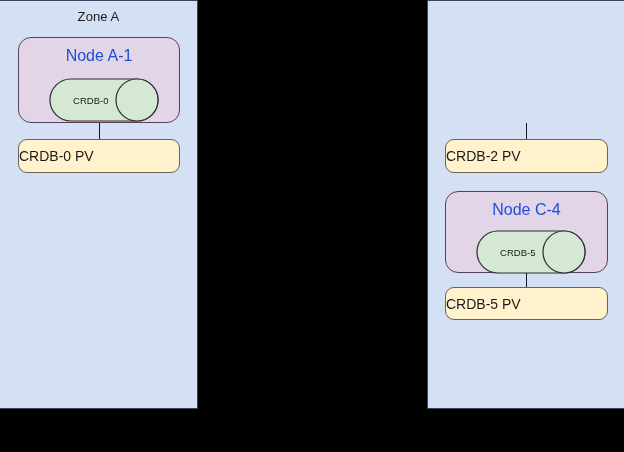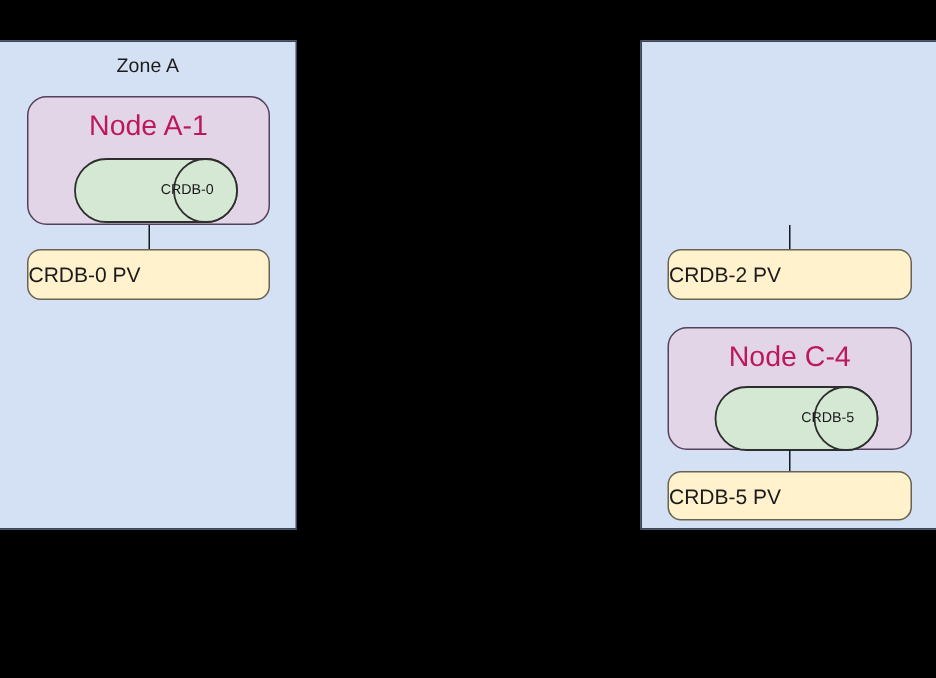--- a/index.html
+++ b/index.html
@@ -15,25 +15,24 @@
   }
   #canvas {
     position: relative;
     width: 624px;
     height: 452px;
     background: #000000;
   }
   .zone {
     position: absolute;
     top: 0;
-    height: 326px;
+    height: 409px;
     background: #d4e1f5;
     border: 1px solid #3b4559;
     box-sizing: border-box;
-    margin-top: 27px;
   }
   #zone-a { left: 0px;   width: 198px; border-left: none; }
   #zone-b { left: 213px; width: 198px; }
   #zone-c { left: 427px; width: 197px; border-right: none; }
 
   .zone-label {
     position: absolute;
     top: 8px;
     left: 0;
     right: 0;
@@ -49,22 +48,22 @@
     border: 1px solid #57405b;
     border-radius: 13px;
     box-sizing: border-box;
   }
   .node-label {
     position: absolute;
     top: 9px;
     left: 0;
     right: 0;
     text-align: center;
-    font-size: 19px;
-    color: #be185d;
+    font-size: 16px;
+    color: #1d4ed8;
   }
 
   .pv {
     position: absolute;
     background: #fff2cc;
     border: 1px solid #6b6250;
     border-radius: 9px;
     box-sizing: border-box;
     display: flex;
     align-items: center;
@@ -82,21 +81,20 @@
   .cyl-label {
     position: absolute;
     left: 0;
     top: 50%;
     transform: translateY(-50%);
     width: 76%;
     text-align: center;
     font-size: 9.5px;
     color: #1b1b1b;
     pointer-events: none;
-    padding-left: 34px;
   }
 
   .connector {
     position: absolute;
     width: 1px;
     background: #15191f;
   }
 </style>
 </head>
 <body>

